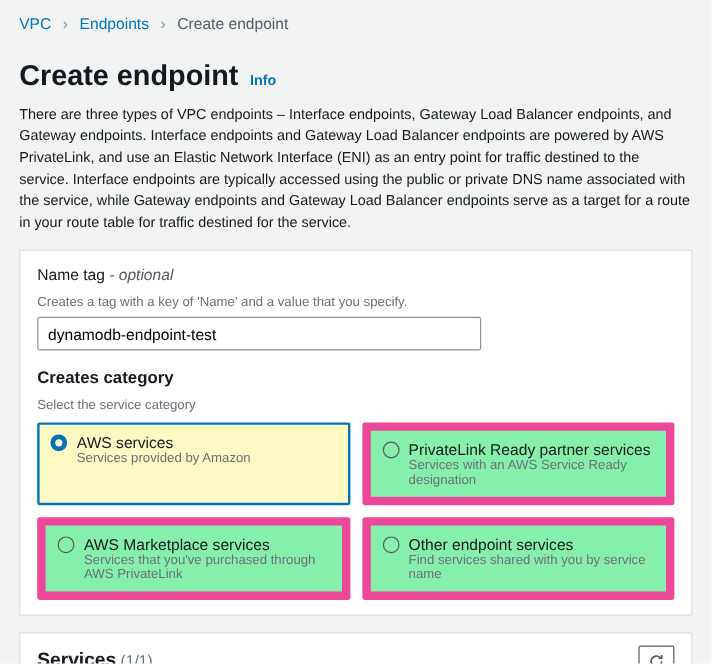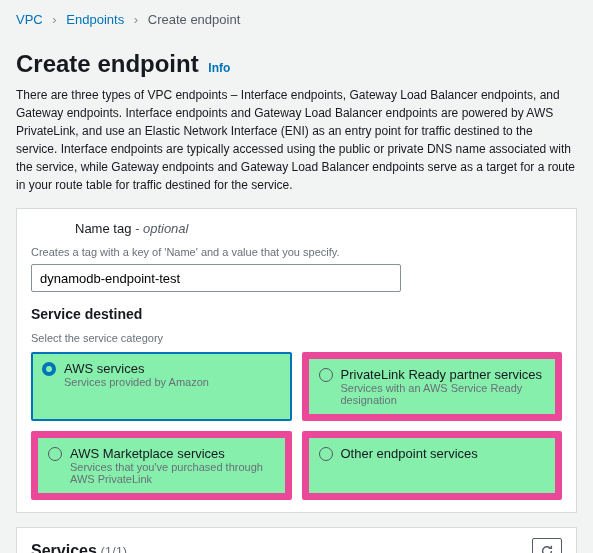--- a/index.html
+++ b/index.html
@@ -15,34 +15,34 @@
   }
   .breadcrumb { font-size: 13px; margin-bottom: 23px; color: #545b64; }
   .breadcrumb a { color: #0073bb; text-decoration: none; cursor: pointer; }
   .breadcrumb .sep { margin: 0 6px; color: #879196; }
   h1 { font-size: 24px; font-weight: 700; display: inline-block; margin-right: 6px; }
   .info-link { color: #0073bb; font-size: 12px; font-weight: 600; cursor: pointer; }
   .intro { font-size: 12px; line-height: 1.5; color: #16191f; margin: 8px 0 14px; }
   .panel { background: #fff; border: 1px solid #d5dbdb; margin-bottom: 14px; }
   .panel-header { padding: 10px 14px; border-bottom: 1px solid #eaeded; font-size: 16px; font-weight: 700; }
   .panel-body { padding: 12px 14px; }
-  .field-label { font-size: 13px; color: #16191f; margin-left: 44px; }
+  .field-label { font-size: 13px; color: #16191f; }
   .field-label .optional { font-style: italic; font-weight: 400; color: #545b64; }
   .field-hint { font-size: 11px; color: #687078; margin: 10px 0 6px; }
   .text-input {
     width: 370px; height: 28px; padding: 4px 8px;
     border: 1px solid #879196; border-radius: 2px; font-size: 13px;
   }
   .section-title { font-size: 14px; font-weight: 700; margin-top: 14px; }
   .radio-grid { display: grid; grid-template-columns: 1fr 1fr; gap: 10px; margin-top: 8px; }
   .radio-card {
     border: 7px solid #ec4899; border-radius: 2px; padding: 8px 10px;
     display: flex; gap: 8px; cursor: pointer; background: #86efac;
   }
-  .radio-card.selected { border: 2px solid #0073bb; background: #86efac; padding: 7px 9px; }
+  .radio-card.selected { border: 2px solid #0073bb; background: #fef9c3; padding: 7px 9px; }
   .radio-circle {
     width: 14px; height: 14px; border: 1px solid #545b64; border-radius: 50%;
     flex-shrink: 0; margin-top: 1px; display: flex; align-items: center; justify-content: center;
   }
   .radio-card.selected .radio-circle { border: 4px solid #0073bb; }
   .radio-text .rt-title { font-size: 13px; color: #16191f; }
   .radio-text .rt-sub { font-size: 11px; color: #687078; }
   .services-header { display: flex; justify-content: space-between; align-items: center; padding: 10px 14px 6px; }
   .services-title { font-size: 16px; font-weight: 700; display: inline; }
   .services-count { color: #687078; font-weight: 400; }
@@ -70,21 +70,21 @@
 <p class="intro">There are three types of VPC endpoints – Interface endpoints, Gateway Load Balancer endpoints, and Gateway endpoints. Interface endpoints and Gateway Load Balancer endpoints are powered by AWS PrivateLink, and use an Elastic Network Interface (ENI) as an entry point for traffic destined to the service. Interface endpoints are typically accessed using the public or private DNS name associated with the service, while Gateway endpoints and Gateway Load Balancer endpoints serve as a target for a route in your route table for traffic destined for the service.</p>
 
 <div class="panel">
   <div class="panel-body">
     <div class="field-label">
       <span>Name tag</span><span class="optional"> - optional</span>
     </div>
     <div class="field-hint">Creates a tag with a key of 'Name' and a value that you specify.</div>
     <input class="text-input" type="text" value="dynamodb-endpoint-test" style="">
 
-    <div class="section-title">Service destined</div>
+    <div class="section-title">Creates category</div>
     <div class="field-hint">Select the service category</div>
 
     <div class="radio-grid">
       <div class="radio-card selected">
         <div class="radio-circle"></div>
         <div class="radio-text">
           <div class="rt-title">AWS services</div>
           <div class="rt-sub">Services provided by Amazon</div>
         </div>
       </div>
@@ -99,20 +99,21 @@
         <div class="radio-circle"></div>
         <div class="radio-text">
           <div class="rt-title">AWS Marketplace services</div>
           <div class="rt-sub">Services that you've purchased through AWS PrivateLink</div>
         </div>
       </div>
       <div class="radio-card">
         <div class="radio-circle"></div>
         <div class="radio-text">
           <div class="rt-title">Other endpoint services</div>
+          <div class="rt-sub">Find services shared with you by service name</div>
         </div>
       </div>
     </div>
   </div>
 </div>
 
 <div class="panel">
   <div class="services-header">
     <div>
       <span class="services-title">Services</span>

